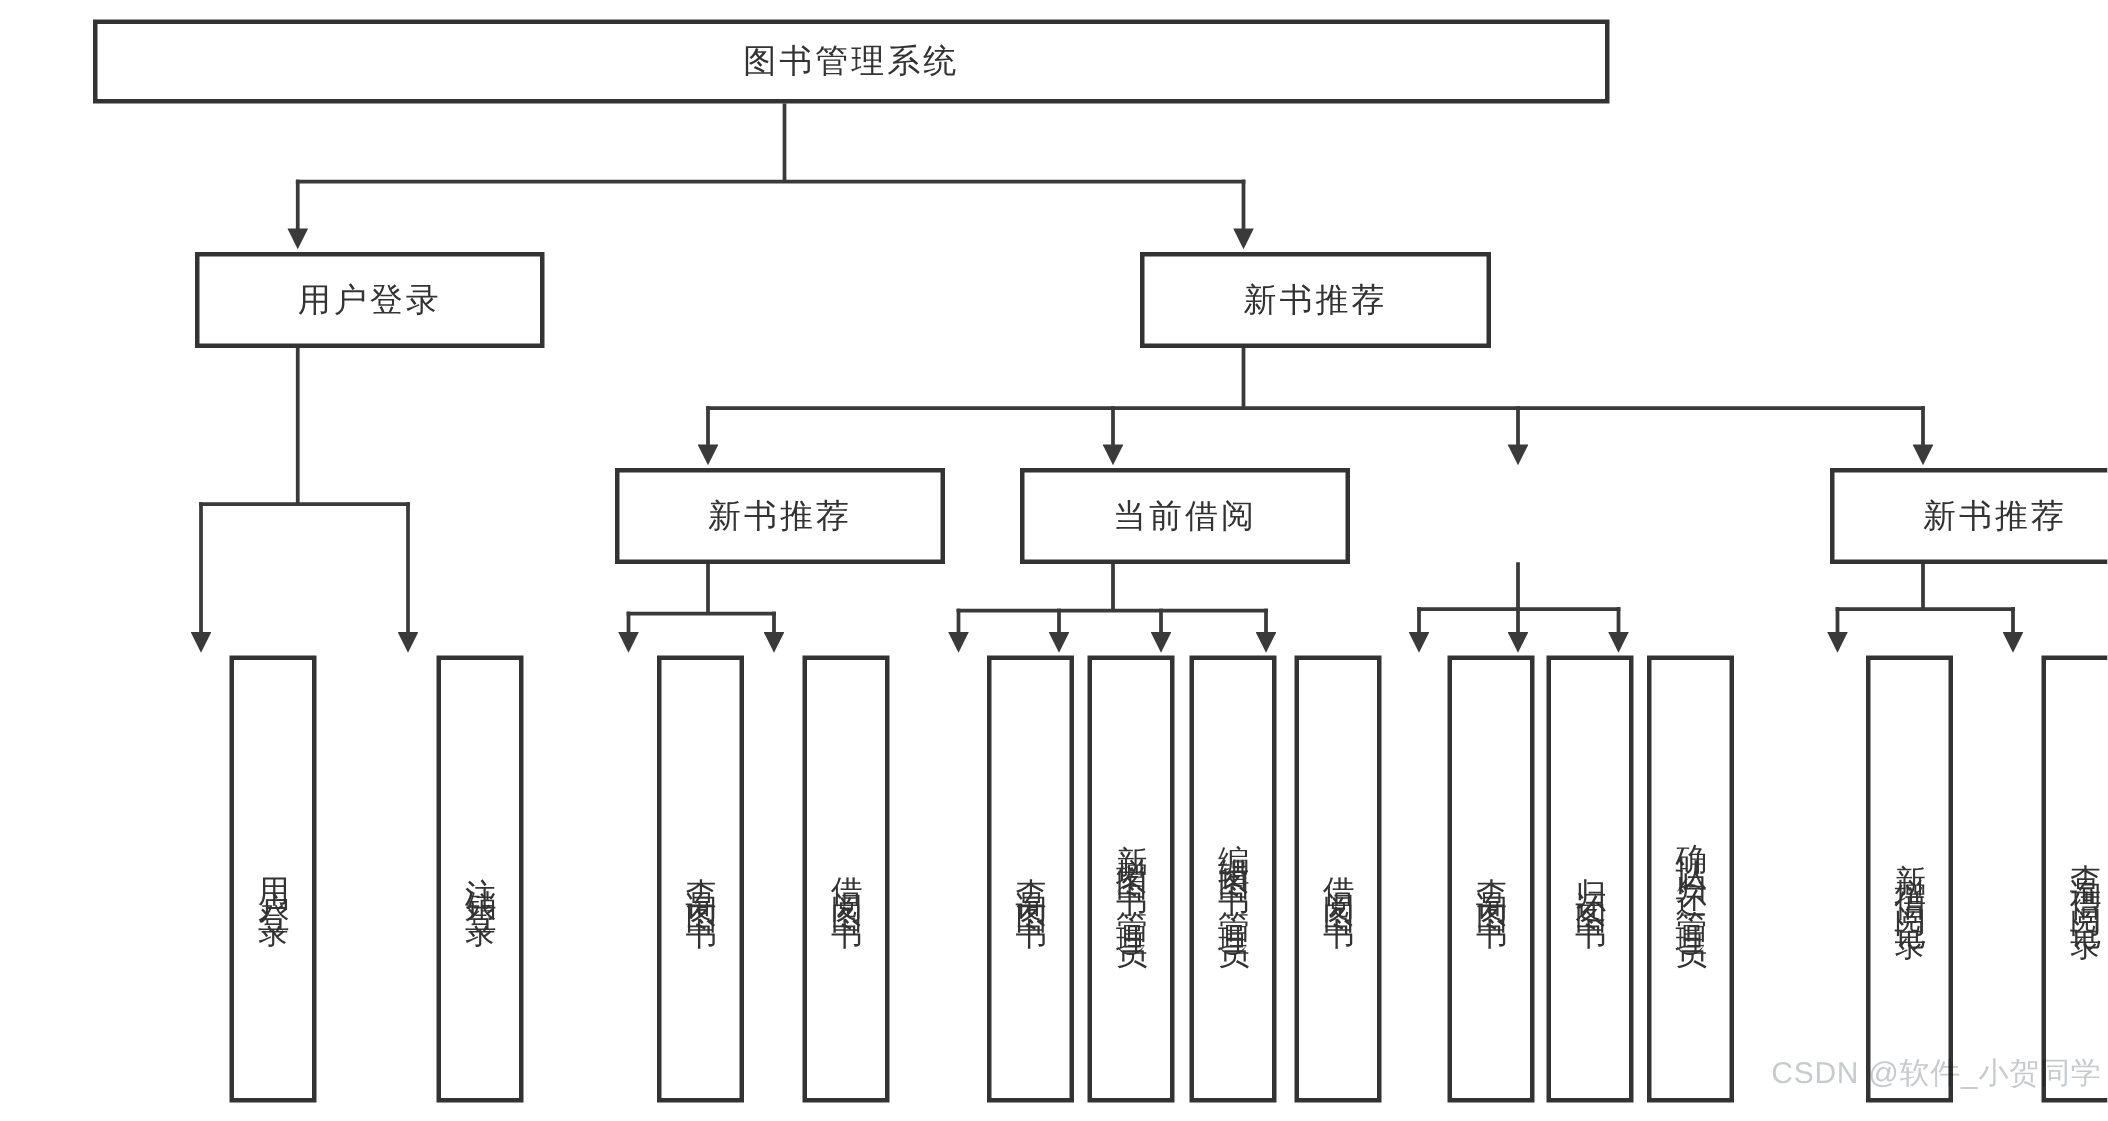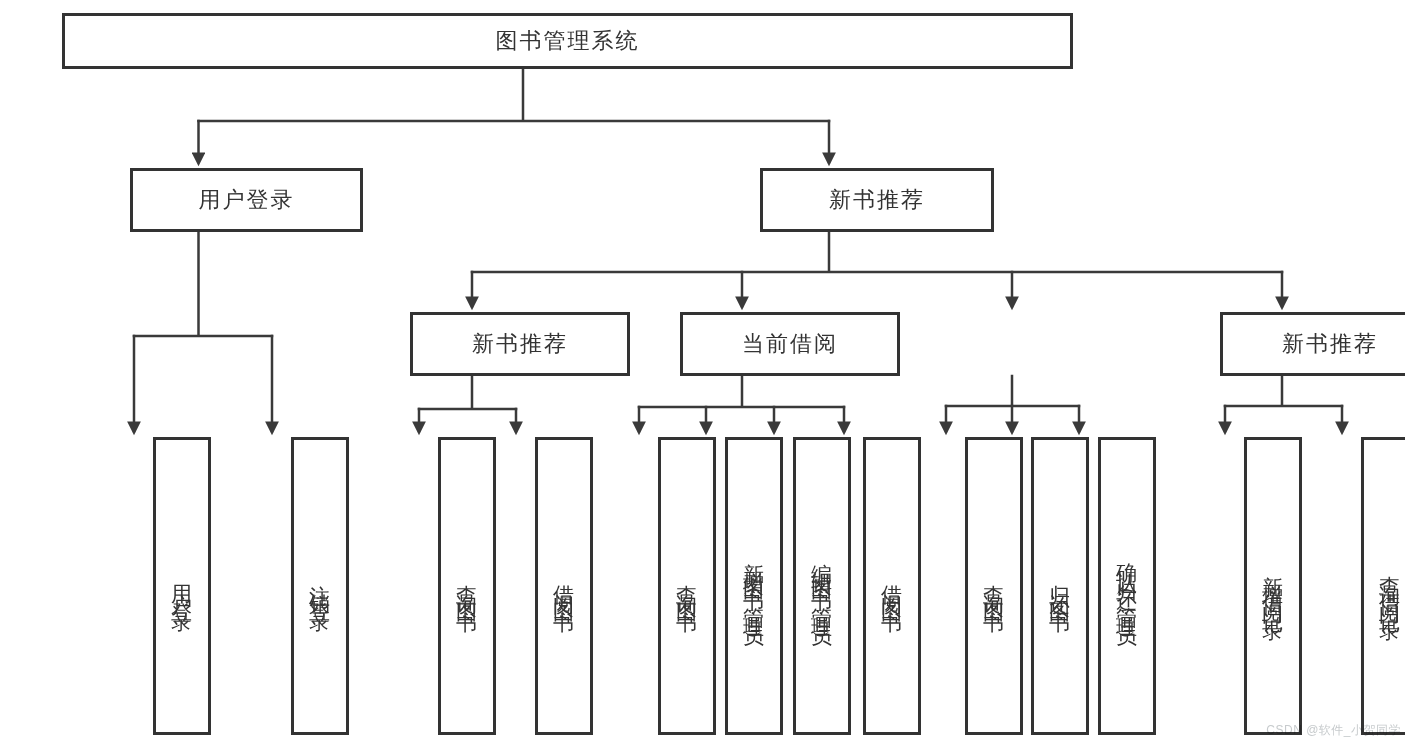--- a/index.html
+++ b/index.html
@@ -40,23 +40,23 @@
   .vlabel{
     writing-mode:vertical-rl;
     text-orientation:mixed;
     font-size:21px;
     letter-spacing:9px;
     line-height:1;
     color:var(--text);
   }
   .watermark{
     position:absolute;
-    right:4px;bottom:8px;
+    right:4px;bottom:18px;
     z-index:3;
-    font-size:12px;
+    font-size:20px;
     letter-spacing:0.5px;
     color:var(--watermark);
     mix-blend-mode:multiply;
     white-space:nowrap;
   }
 </style>
 </head>
 <body>
 
 <div class="stage">

